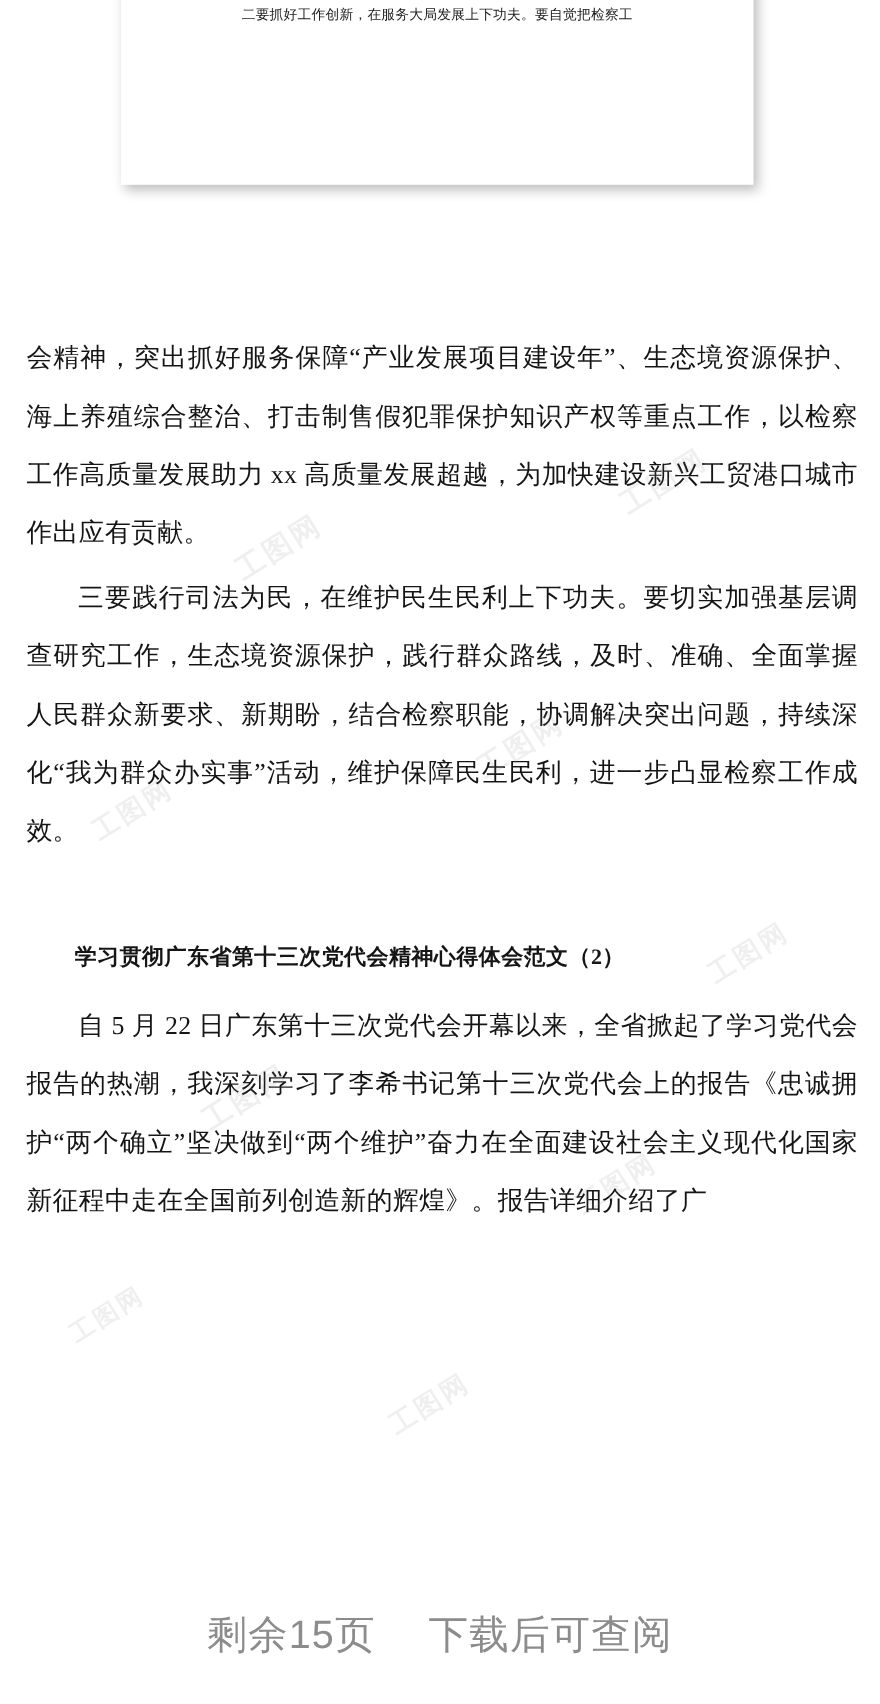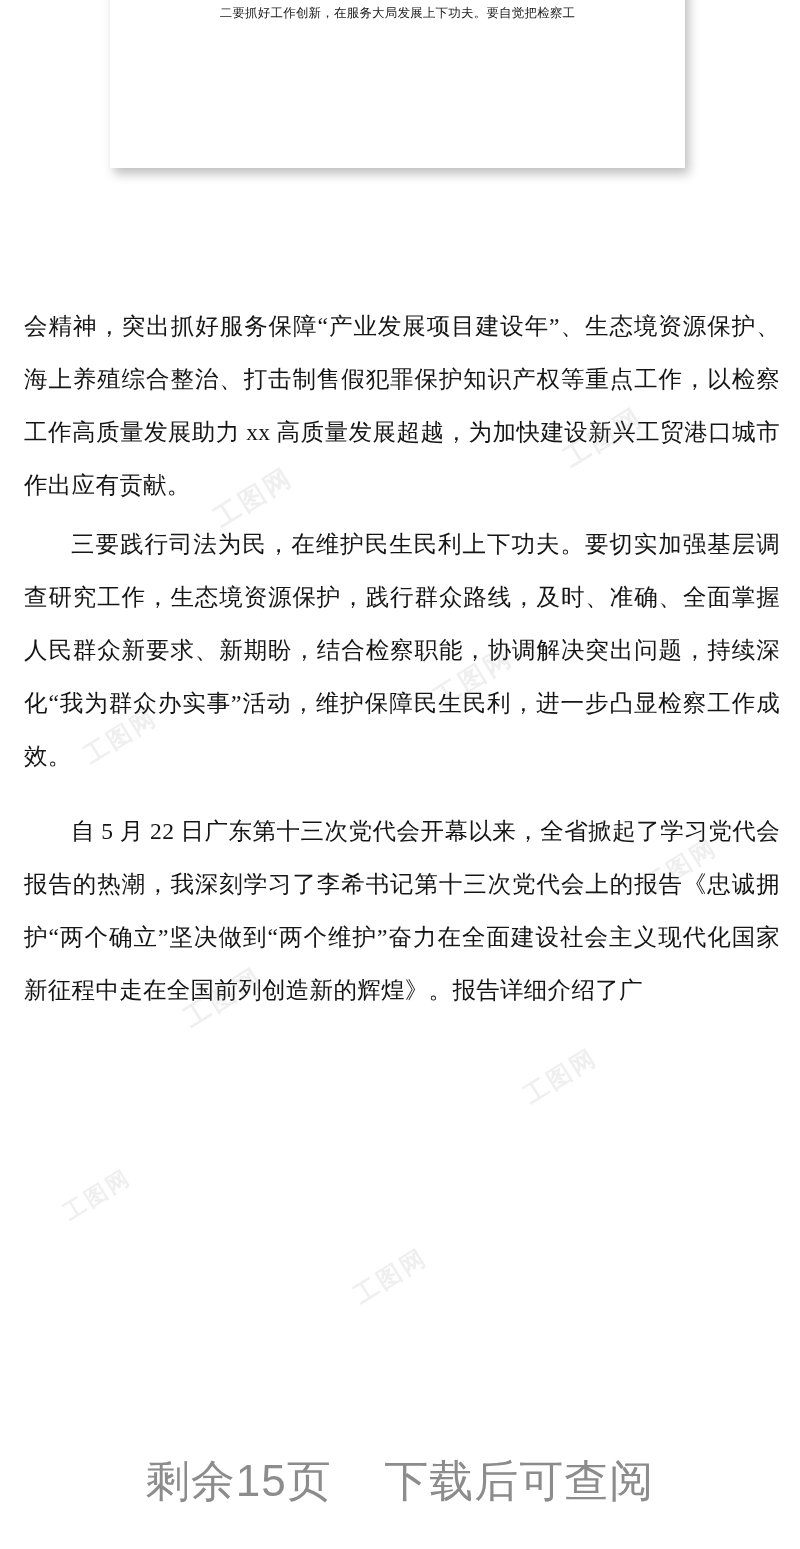--- a/index.html
+++ b/index.html
@@ -91,21 +91,21 @@
     width: 800px;
     height: 190px;
     background: linear-gradient(to bottom, rgba(255,255,255,0) 0%, rgba(255,255,255,0.85) 35%, #ffffff 70%);
   }
   .footer-note {
     position: absolute;
     left: 0;
     bottom: 38px;
     width: 800px;
     text-align: center;
-    font-size: 44px;
+    font-size: 36px;
     color: #8c8c8c;
     font-family: "Liberation Sans", "DejaVu Sans", sans-serif;
     letter-spacing: 1px;
   }
   .footer-note .fn-gap { display: inline-block; width: 26px; }
 </style>
 </head>
 <body>
 
 <div class="preview-card">
@@ -114,20 +114,21 @@
 
 <div class="doc-body">
 
   <p class="doc-p">会精神，突出抓好服务保障“产业发展项目建设年”、生态境资源保护、海上养殖综合整治、打击制售假犯罪保护知识产权等重点工作，以检察工作高质量发展助力 xx 高质量发展超越，为加快建设新兴工贸港口城市作出应有贡献。</p>
 
   <p class="doc-p indent">三要践行司法为民，在维护民生民利上下功夫。要切实加强基层调查研究工作，生态境资源保护，践行群众路线，及时、准确、全面掌握人民群众新要求、新期盼，结合检察职能，协调解决突出问题，持续深化“我为群众办实事”活动，维护保障民生民利，进一步凸显检察工作成效。</p>
 
 
   <div class="gap-small"></div>
 
+  <h2 class="doc-heading">学习贯彻广东省第十三次党代会精神心得体会范文（2）</h2>
 
   <p class="doc-p indent">自 5 月 22 日广东第十三次党代会开幕以来，全省掀起了学习党代会报告的热潮，我深刻学习了李希书记第十三次党代会上的报告《忠诚拥护“两个确立”坚决做到“两个维护”奋力在全面建设社会主义现代化国家新征程中走在全国前列创造新的辉煌》。报告详细介绍了广</p>
 
 </div>
 
 <div id="watermark-layer">
     <div class="wm" style="left: 210px; top: 480px; font-size: 26px;">工图网</div>
     <div class="wm" style="left: 560px; top: 420px; font-size: 26px;">工图网</div>
     <div class="wm" style="left: 80px; top: 720px; font-size: 24px;">工图网</div>
     <div class="wm" style="left: 430px; top: 660px; font-size: 26px;">工图网</div>

